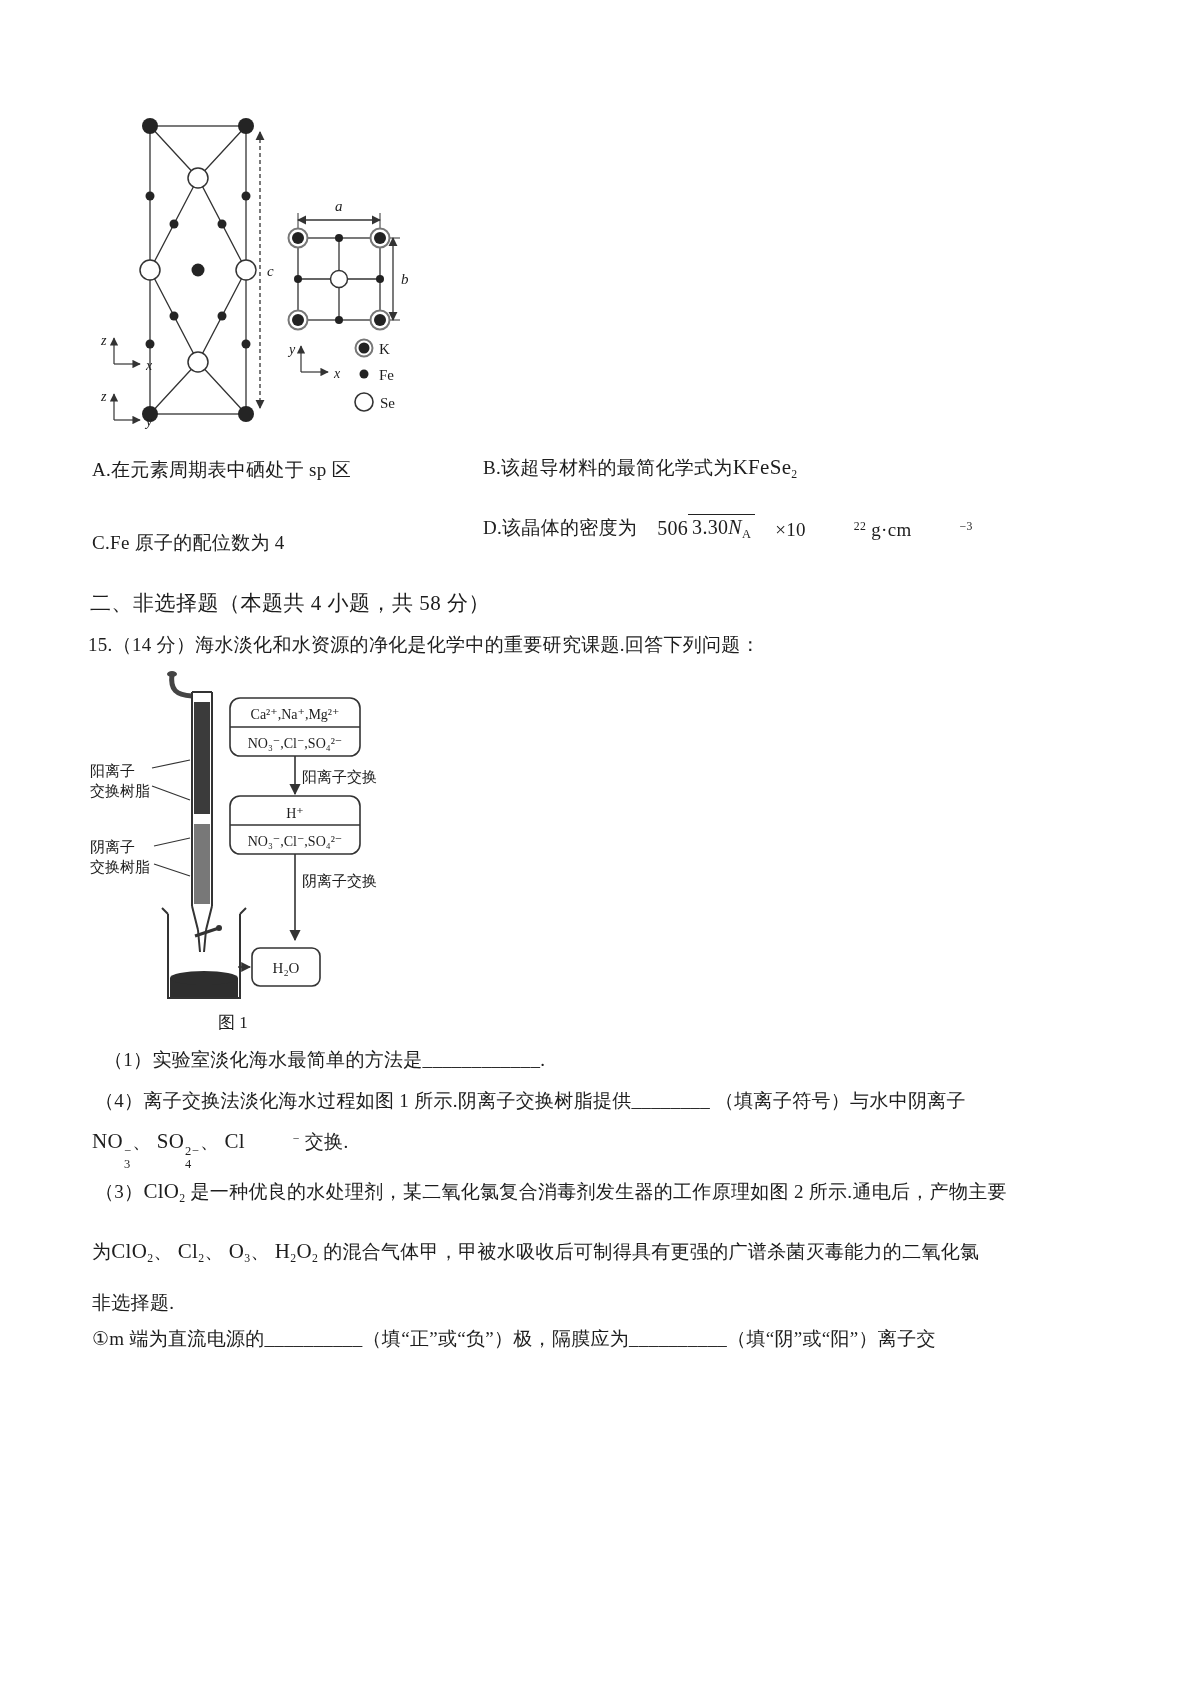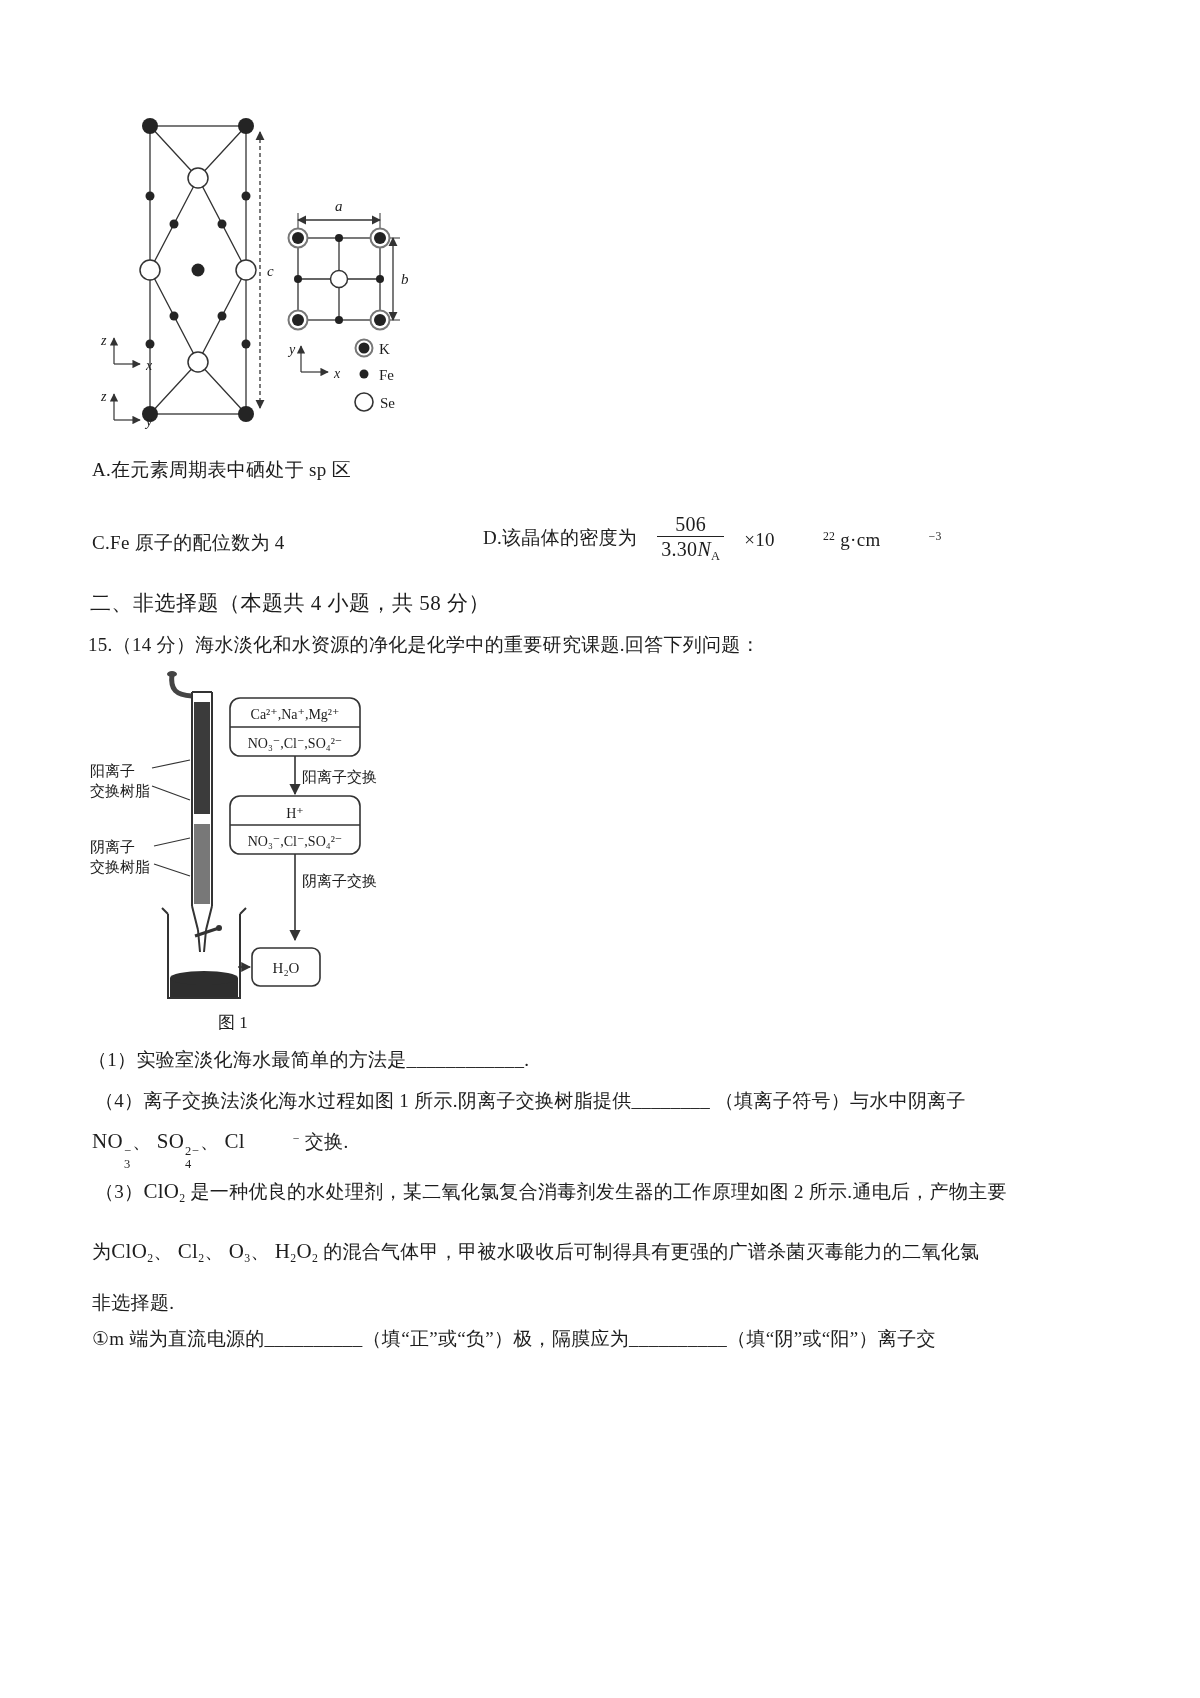--- a/index.html
+++ b/index.html
@@ -12,21 +12,21 @@
   .abs { position:absolute; }
   .line { position:absolute; font-size:19px; line-height:30px; white-space:nowrap; letter-spacing:0.3px; }
   .bold { font-weight:normal; font-size:21px; letter-spacing:0.5px; }
   .fm { font-size:21px; }
   sub { font-size:0.62em; vertical-align:-0.35em; }
   sup { font-size:0.62em; vertical-align:0.5em;margin-left:48px; }
   .stk { display:inline-flex; flex-direction:column; vertical-align:-7px; line-height:1; font-size:12.5px; margin:0 1px 0 1px; }
   .stk .up { display:block; height:13px; }
   .stk .dn { display:block; height:12px; }
   .dline { display:flex; align-items:center;gap:16px; }
-  .frac { display:inline-flex; flex-direction:column; align-items:center; font-size:20px; line-height:1.2; margin:0 4px; }
+  .frac { display:inline-flex; flex-direction:row; align-items:center; font-size:20px; line-height:1.2; margin:0 4px; }
   .frac .den { border-top:1.4px solid #222; padding:0 4px; }
   .it { font-style:italic; }
   svg text { font-family:"Liberation Serif","DejaVu Serif",serif; fill:#1d1d1d; }
 </style>
 </head>
 <body>
 
 <div class="page">
 
   <svg class="abs" style="left:88px;top:108px" width="370" height="345" viewBox="0 0 370 345">
@@ -132,20 +132,21 @@
       <circle cx="276" cy="240" r="5.5" fill="#222"></circle>
       <text x="291" y="246" font-size="15">K</text>
       <circle cx="276" cy="266" r="4.5" fill="#222"></circle>
       <text x="291" y="272" font-size="15">Fe</text>
       <circle cx="276" cy="294" r="9" fill="#fff" stroke="#333" stroke-width="1.6"></circle>
       <text x="292" y="300" font-size="15">Se</text>
     </g>
   </svg>
 
   <div class="line" style="left:92px;top:455px"><span>A.在元素周期表中硒处于 sp 区</span></div>
+  <div class="line" style="left:483px;top:452px"><span>B.该超导材料的最简化学式为</span><span class="fm">KFeSe</span><sub>2</sub></div>
   <div class="line" style="left:92px;top:528px"><span>C.Fe 原子的配位数为 4</span></div>
 
   <div class="line dline" style="left:483px;top:512px">
     <span>D.该晶体的密度为</span>
     <span class="frac">
       <span class="num">506</span>
       <span class="den"><span>3.30</span><span class="it">N</span><sub>A</sub></span>
     </span>
     <span><span>×10</span><sup>22</sup><span> g·cm</span><sup>−3</sup></span>
   </div>
@@ -223,21 +224,21 @@
 
     <g>
       <rect x="164" y="280" width="68" height="38" rx="8" stroke="#333" stroke-width="1.6" fill="none"></rect>
       <text x="198" y="305" text-anchor="middle" font-size="15">H₂O</text>
       <line x1="150" y1="299" x2="162" y2="299" stroke="#333" stroke-width="1.4" marker-end="url(#ar2)"></line>
     </g>
 
     <text x="130" y="360" font-size="17">图 1</text>
   </svg>
 
-  <div class="line" style="left:88px;top:1045px"><span>（1）实验室淡化海水最简单的方法是____________.</span></div>
+  <div class="line" style="left:104px;top:1045px"><span>（1）实验室淡化海水最简单的方法是____________.</span></div>
   <div class="line" style="left:95px;top:1086px"><span>（4）离子交换法淡化海水过程如图 1 所示.阴离子交换树脂提供________ （填离子符号）与水中阴离子</span></div>
   <div class="line" style="left:92px;top:1124px"><span class="fm">NO</span><span class="stk">
         <span class="up">−</span>
         <span class="dn">3</span>
       </span><span>、 </span><span class="fm">SO</span><span class="stk">
         <span class="up">2−</span>
         <span class="dn">4</span>
       </span><span>、 </span><span class="fm">Cl</span><sup>−</sup><span> 交换.</span></div>
   <div class="line" style="left:95px;top:1176px"><span>（3）</span><span class="fm">ClO</span><sub>2</sub><span> 是一种优良的水处理剂，某二氧化氯复合消毒剂发生器的工作原理如图 2 所示.通电后，产物主要</span></div>
   <div class="line" style="left:92px;top:1236px"><span>为</span><span class="fm">ClO</span><sub>2</sub><span>、 </span><span class="fm">Cl</span><sub>2</sub><span>、 </span><span class="fm">O</span><sub>3</sub><span>、 </span><span class="fm">H</span><sub>2</sub><span class="fm">O</span><sub>2</sub><span> 的混合气体甲，甲被水吸收后可制得具有更强的广谱杀菌灭毒能力的二氧化氯</span></div>

